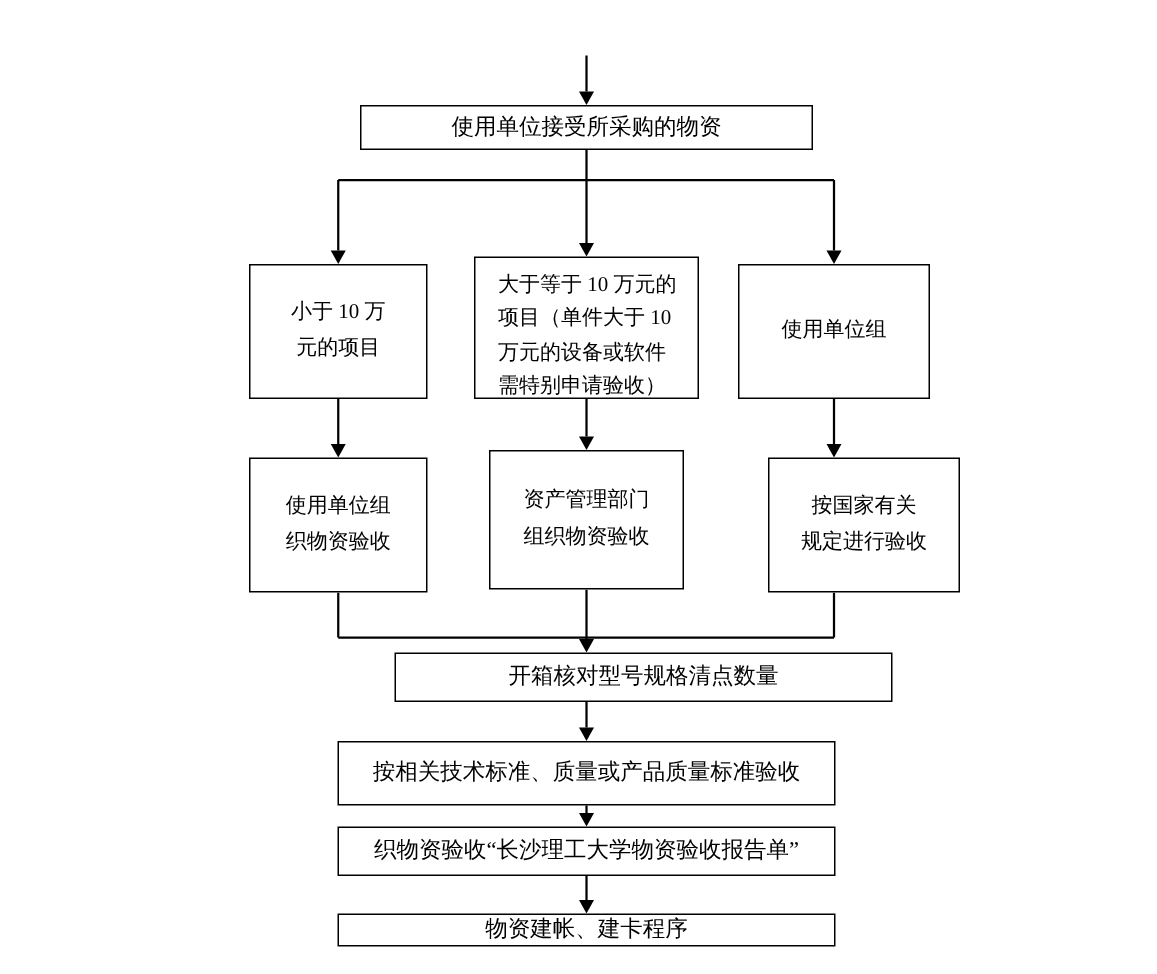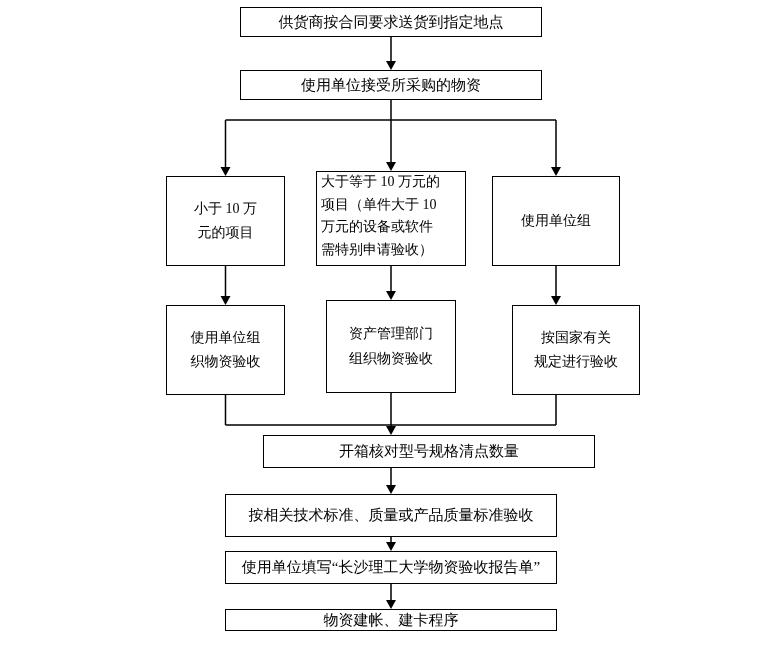--- a/index.html
+++ b/index.html
@@ -26,24 +26,24 @@
     display: flex;
     align-items: center;
     justify-content: center;
     text-align: center;
     white-space: pre-line;
     font-size: 15px;
     line-height: 1.5;
   }
   .branch { font-size: 14px; line-height: 1.75; }
   .left-align {
-    align-items: flex-end;
+    align-items: flex-start;
     justify-content: flex-start;
     text-align: left;
-    padding: 8px 4px 4px 4px;
+    padding: 8px 4px 4px 15px;
     line-height: 1.6;
   }
   
   .bA  { left: 240px; top: 7px;   width: 302px; height: 30px; }
   .bB  { left: 240px; top: 70px;  width: 302px; height: 30px; }
   .bL1 { left: 166px; top: 176px; width: 119px; height: 90px; }
   .bM1 { left: 316px; top: 171px; width: 150px; height: 95px; }
   .bR1 { left: 492px; top: 176px; width: 128px; height: 90px; }
   .bL2 { left: 166px; top: 305px; width: 119px; height: 90px; align-items: center; }
   .bM2 { left: 326px; top: 300px; width: 130px; height: 93px; }
@@ -92,23 +92,20 @@
       <polygon points="220.5,296 230.5,296 225.5,305"></polygon>
       <polygon points="386,291 396,291 391,300"></polygon>
       <polygon points="551,296 561,296 556,305"></polygon>
       <polygon points="386,426 396,426 391,435"></polygon>
       <polygon points="386,485 396,485 391,494"></polygon>
       <polygon points="386,542 396,542 391,551"></polygon>
       <polygon points="386,600 396,600 391,609"></polygon>
     </g>
   </svg>
 
-  <div class="box bA">
-    <span class="lbl">供货商按合同要求送货到指定地点</span>
-  </div>
 
   <div class="box bB">
     <span class="lbl">使用单位接受所采购的物资</span>
   </div>
 
   <div class="box bL1 branch">
     <span class="lbl">小于 10 万
 元的项目</span>
   </div>
 
@@ -140,20 +137,20 @@
 
   <div class="box bC">
     <span class="lbl">开箱核对型号规格清点数量</span>
   </div>
 
   <div class="box bD">
     <span class="lbl">按相关技术标准、质量或产品质量标准验收</span>
   </div>
 
   <div class="box bE">
-    <span class="lbl">使用单位填写“长沙理工大学物资验收报告单”</span>
+    <span class="lbl">织物资验收“长沙理工大学物资验收报告单”</span>
   </div>
 
   <div class="box bF">
     <span class="lbl">物资建帐、建卡程序</span>
   </div>
 
 </div>
 
 </body></html>

